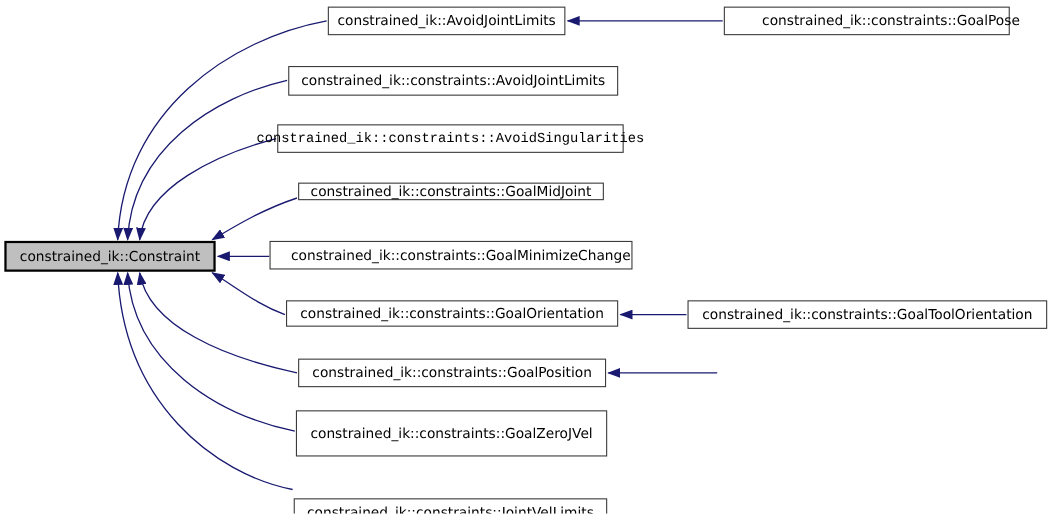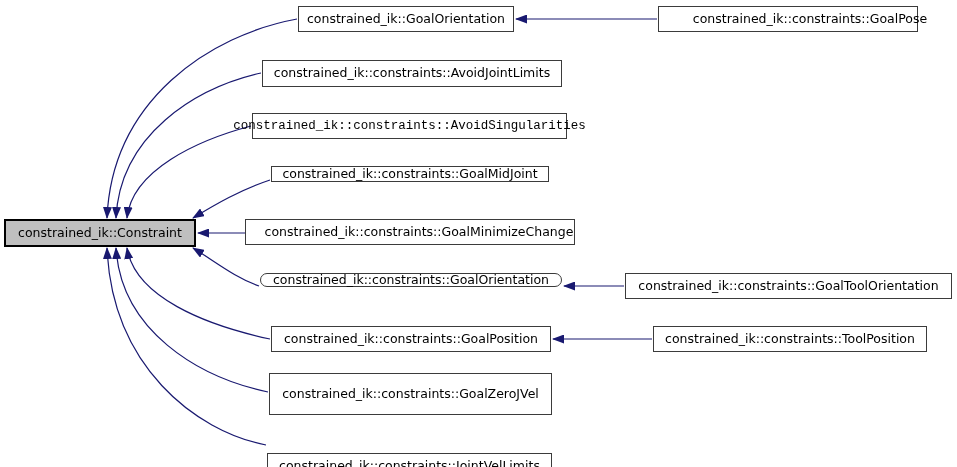--- a/index.html
+++ b/index.html
@@ -65,37 +65,36 @@
     <path class="edge" d="M270,339 C205,325 135,297 127,248" marker-end="url(#arrowhead)"></path>
     <path class="edge" d="M268,392 C197,377 121,330 116,248" marker-end="url(#arrowhead)"></path>
     <path class="edge" d="M266,445 C195,431 112,366 107,248" marker-end="url(#arrowhead)"></path>
     <path class="edge" d="M657,19 L516,19" marker-end="url(#arrowhead)"></path>
     <path class="edge" d="M624,286 L564,286" marker-end="url(#arrowhead)"></path>
     <path class="edge" d="M652,339 L553,339" marker-end="url(#arrowhead)"></path>
   </svg>
 
   <div class="node current" style="left:4px;   top:219px; width:192px; height:28px;">constrained_ik::Constraint</div>
 
-  <div class="node" style="left:298px; top:6px;   width:216px; height:26px;">constrained_ik::GoalOrientation</div>
+  <div class="node" style="left:298px; top:6px;   width:216px; height:26px;">constrained_ik::AvoidJointLimits</div>
 
   <div class="node" style="left:262px; top:60px;  width:300px; height:27px;">constrained_ik::constraints::AvoidJointLimits</div>
 
   <div class="node" style="left:252px; top:113px; width:315px; height:26px;font-family:Liberation Mono, monospace;">constrained_ik::constraints::AvoidSingularities</div>
 
   <div class="node" style="left:271px; top:166px; width:278px; height:16px;">constrained_ik::constraints::GoalMidJoint</div>
 
   <div class="node" style="left:245px; top:219px; width:330px; height:26px;padding-left:18px;">constrained_ik::constraints::GoalMinimizeChange</div>
 
-  <div class="node" style="left:260px; top:273px; width:302px; height:14px;border-radius:13px;">constrained_ik::constraints::GoalOrientation</div>
+  <div class="node" style="left:260px; top:273px; width:302px; height:24px;">constrained_ik::constraints::GoalOrientation</div>
 
   <div class="node" style="left:271px; top:326px; width:280px; height:26px;">constrained_ik::constraints::GoalPosition</div>
 
   <div class="node" style="left:269px; top:373px; width:283px; height:42px;">constrained_ik::constraints::GoalZeroJVel</div>
 
   <div class="node" style="left:267px; top:453px; width:285px; height:27px;">constrained_ik::constraints::JointVelLimits</div>
 
   <div class="node" style="left:658px; top:6px;   width:260px; height:26px;padding-left:44px;">constrained_ik::constraints::GoalPose</div>
 
   <div class="node" style="left:625px; top:273px; width:327px; height:26px;">constrained_ik::constraints::GoalToolOrientation</div>
 
-  <div class="node" style="left:653px; top:326px; width:274px; height:26px;">constrained_ik::constraints::ToolPosition</div>
 
 </div>
 
 </body></html>

